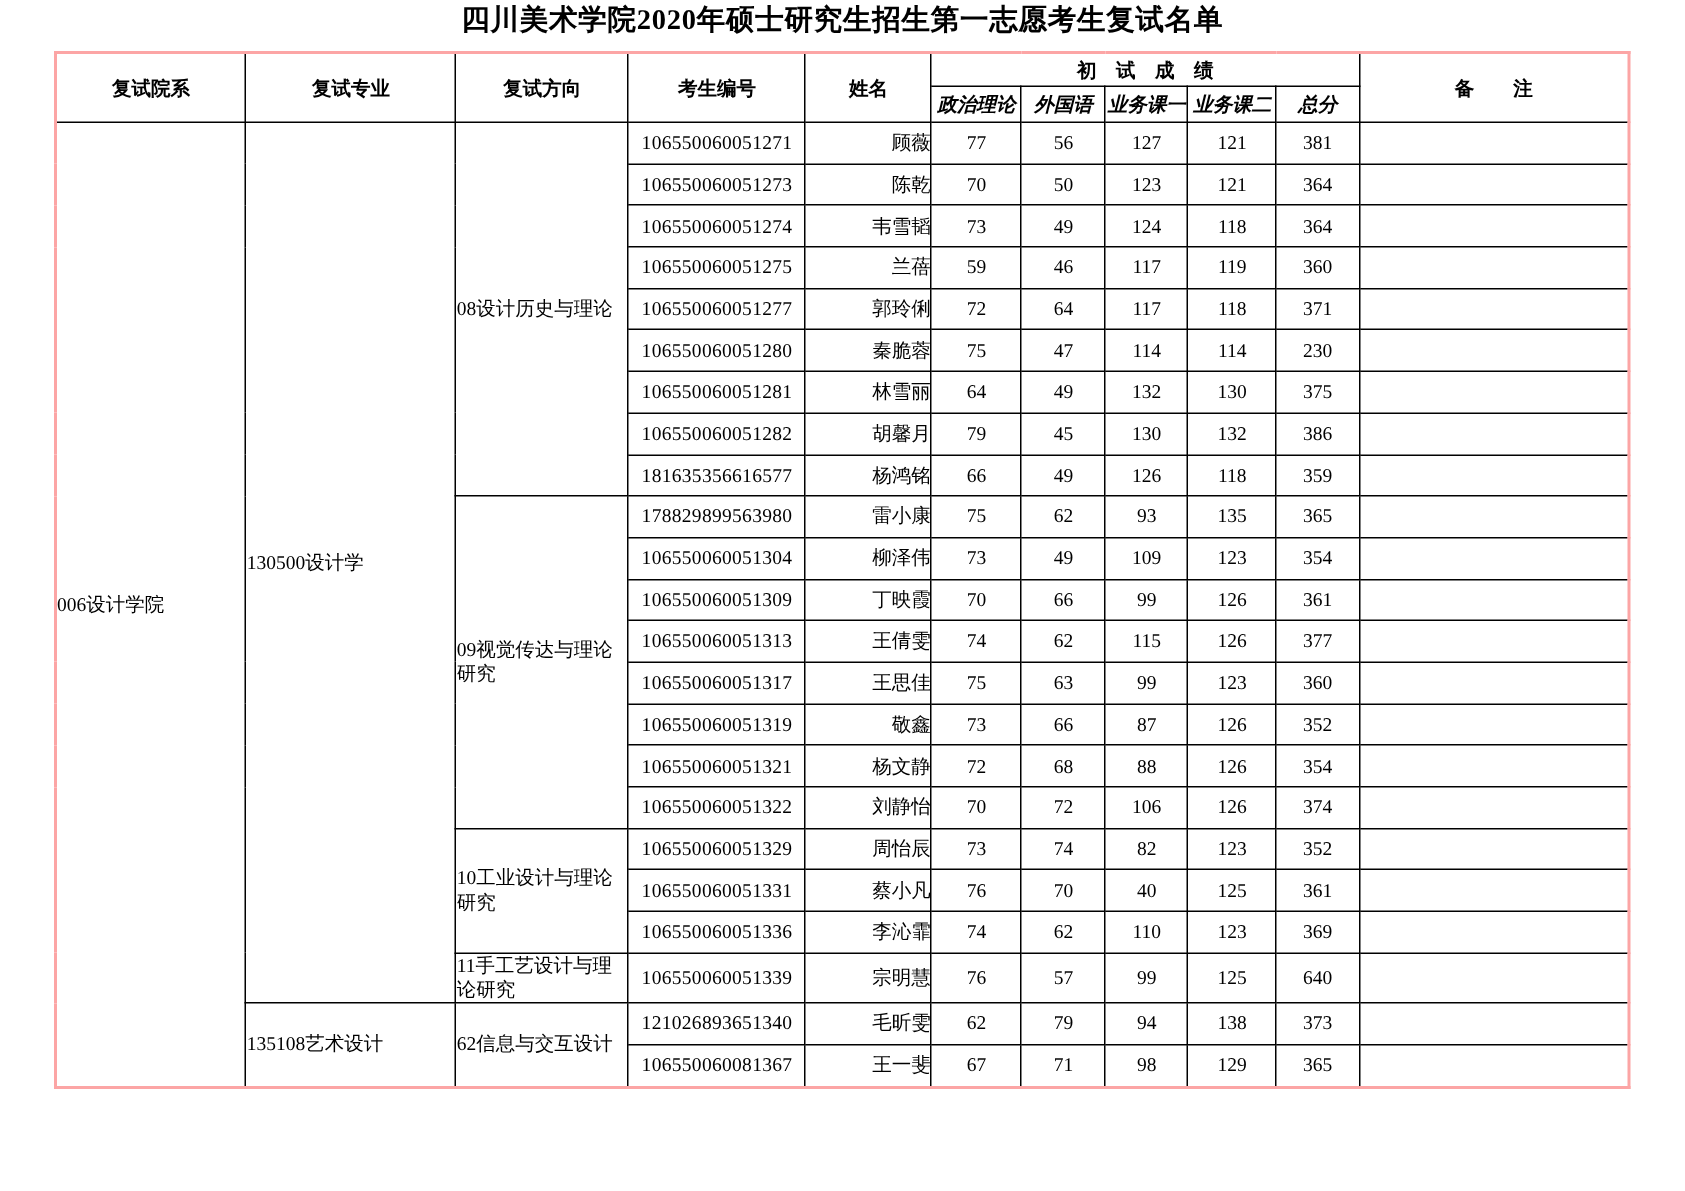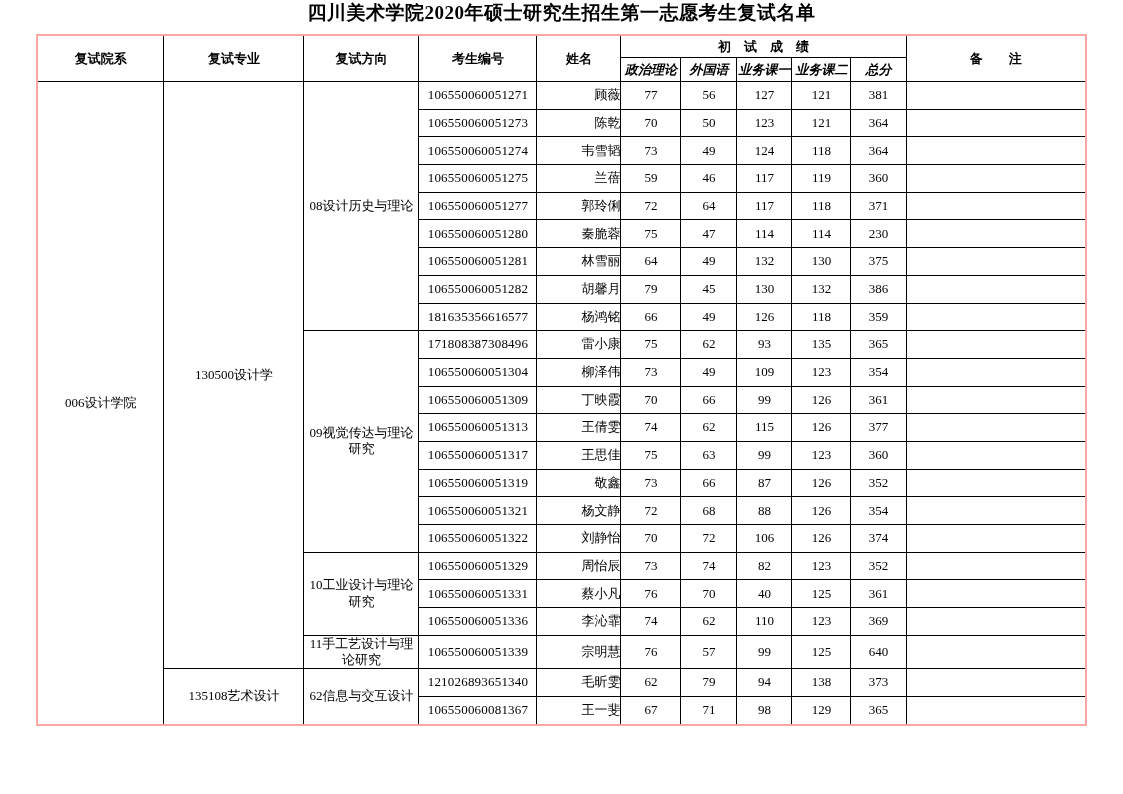--- a/index.html
+++ b/index.html
@@ -65,21 +65,21 @@
     text-align: center;
   }
   .hrow-top th { height: 21px; }
   .hrow-bottom th { height: 23px; font-style: italic; }
   table.roster tbody td {
     height: 26.7px;
     font-size: 13px;
     line-height: 1.25;
   }
   td.cell-dept, td.cell-major, td.cell-dir {
-    text-align: center;
+    text-align: left;
     padding-left: 6px;
     padding-right: 3px;
   }
   td.cell-no {
     text-align: center;
     padding-left: 8px;
     font-size: 12.5px;
     letter-spacing: 0.2px;
   }
   td.cell-name {
@@ -222,21 +222,21 @@
           <td class="cell-name">杨鸿铭</td>
           <td class="cell-score">66</td>
           <td class="cell-score">49</td>
           <td class="cell-score">126</td>
           <td class="cell-score">118</td>
           <td class="cell-score">359</td>
           <td class="cell-remark"></td>
         </tr>
         <tr>
           <td class="cell-dir" rowspan="8">09视觉传达与理论研究</td>
-          <td class="cell-no">171808387308496</td>
+          <td class="cell-no">178829899563980</td>
           <td class="cell-name">雷小康</td>
           <td class="cell-score">75</td>
           <td class="cell-score">62</td>
           <td class="cell-score">93</td>
           <td class="cell-score">135</td>
           <td class="cell-score">365</td>
           <td class="cell-remark"></td>
         </tr>
         <tr>
           <td class="cell-no">106550060051304</td>

